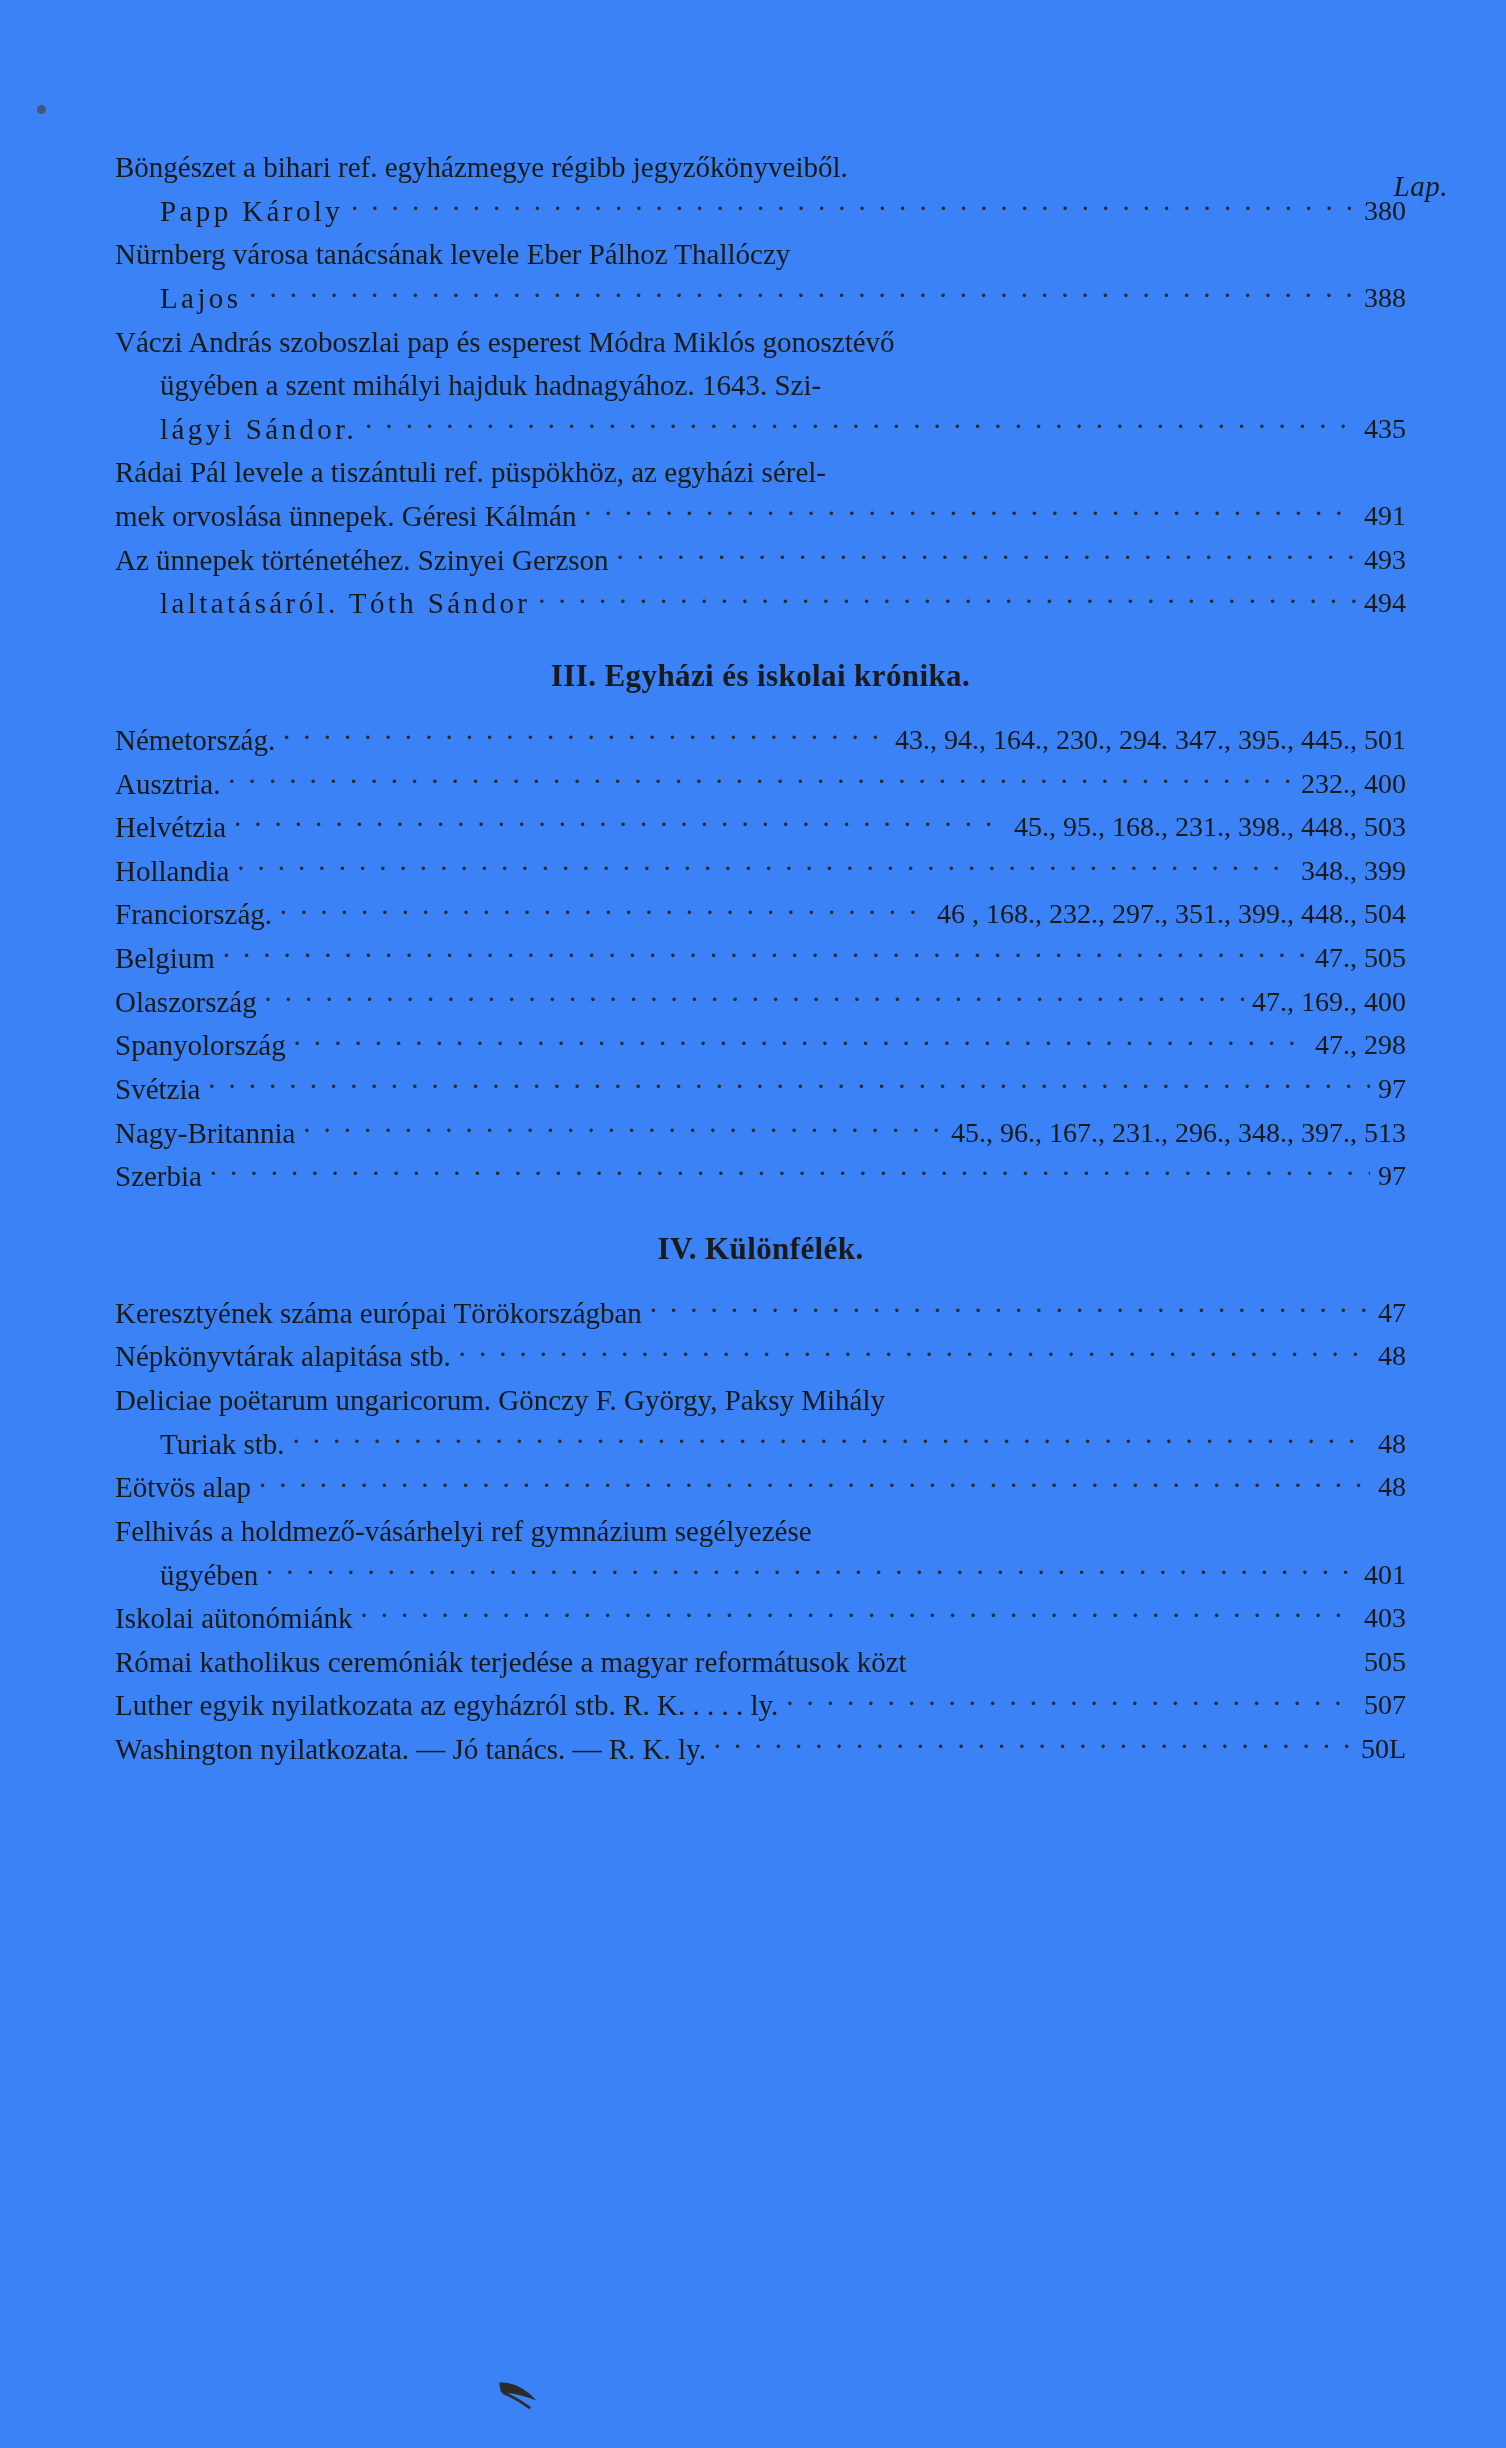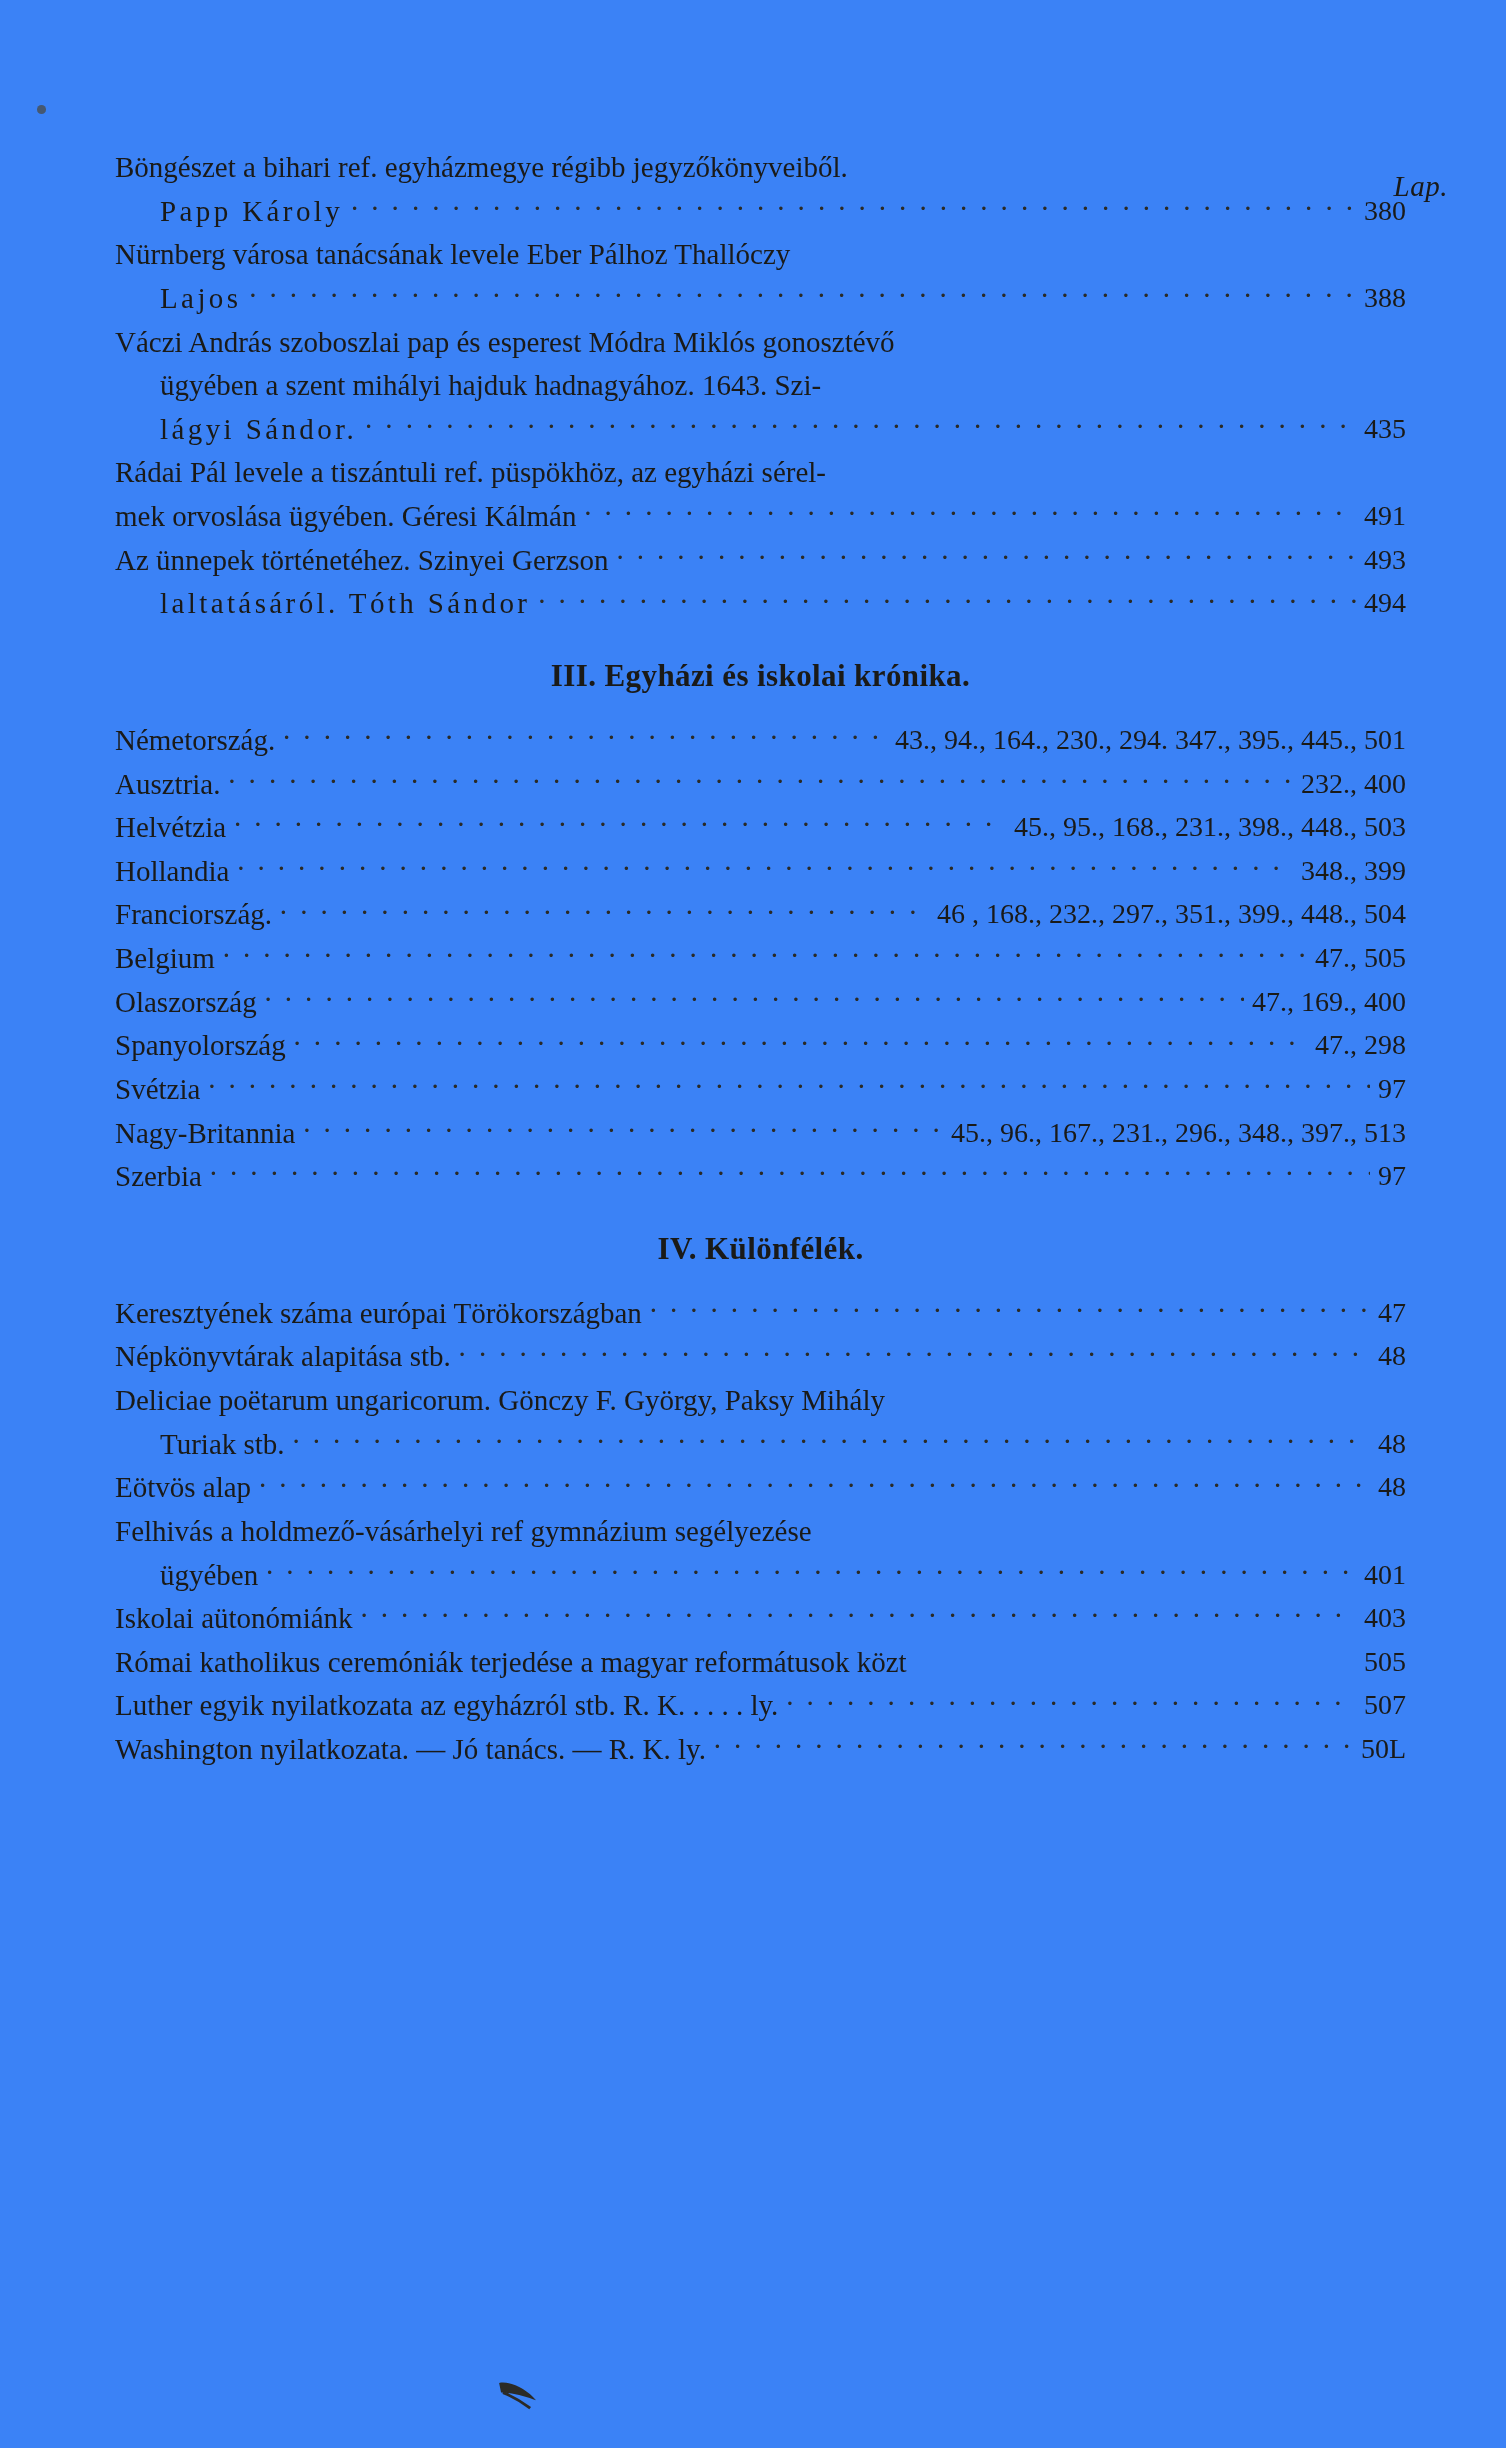--- a/index.html
+++ b/index.html
@@ -160,21 +160,21 @@
           <span class="leader"></span>
           <span class="pages">435</span>
         </div>
       </div>
 
       <div>
         <div class="entry nodots">
           <span class="txt">Rádai Pál levele a tiszántuli ref. püspökhöz, az egyházi sérel-</span>
         </div>
         <div class="entry">
-          <span class="txt">mek orvoslása ügyében. Géresi Kálmán</span>
+          <span class="txt">mek orvoslása ünnepek. Géresi Kálmán</span>
           <span class="leader"></span>
           <span class="pages">491</span>
         </div>
       </div>
 
       <div>
         <div class="entry">
           <span class="txt">Az ünnepek történetéhez. Szinyei Gerzson</span>
           <span class="leader"></span>
           <span class="pages">493</span>

